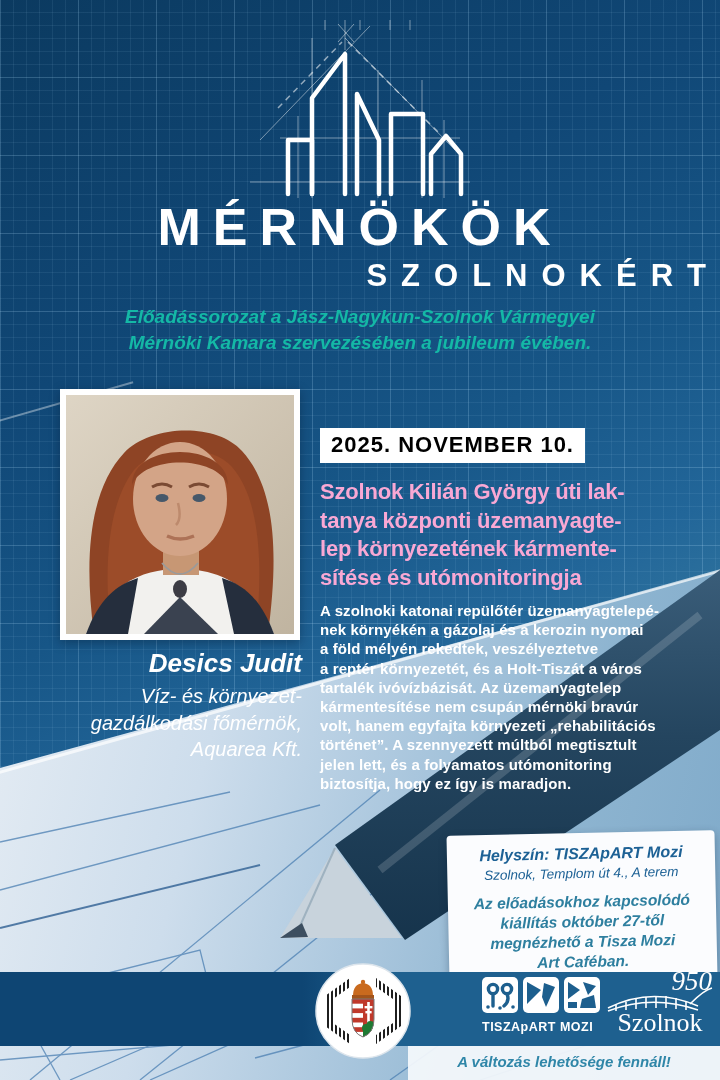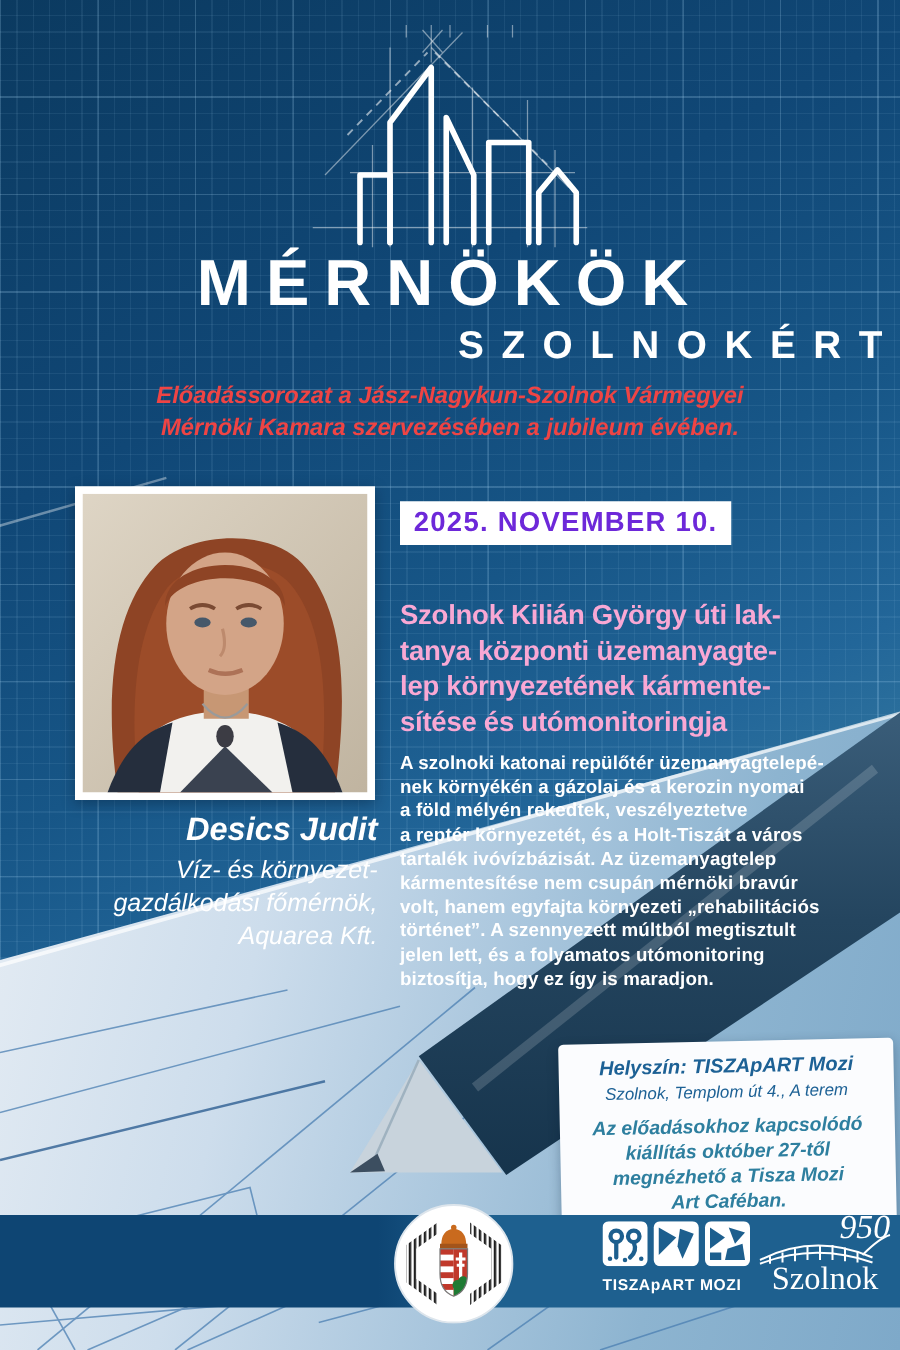--- a/index.html
+++ b/index.html
@@ -25,30 +25,30 @@
   .blueprint-svg, .pencil-svg { position:absolute; left:0; pointer-events:none; }
   .blueprint-svg { top:560px; }
   .pencil-svg { top:540px; }
   
   .logo-building { position:absolute; left:250px; top:20px; }
   .title1 { position:absolute; left:0; top:201px; width:720px; text-align:center;
     color:#fff; font-size:52px; font-weight:bold; letter-spacing:12px; line-height:1; }
   .title2 { position:absolute; left:0; top:260px; width:720px; text-align:right;
     color:#fff; font-size:31px; font-weight:bold; letter-spacing:14px; line-height:1; }
   .subtitle { position:absolute; left:0; top:304px; width:720px; text-align:center;
-    color:#ef4444; font-size:19px; font-weight:bold; font-style:italic; line-height:1.38; white-space:pre-line; }
+    color:#14b8a6; font-size:19px; font-weight:bold; font-style:italic; line-height:1.38; white-space:pre-line; }
   
   .photo-frame { position:absolute; left:60px; top:389px; width:228px; height:239px;
     background:#fff; padding:6px; box-shadow:0 3px 10px rgba(0,20,40,.35); }
   .speaker-block { position:absolute; left:10px; top:648px; width:292px; text-align:right; color:#fff; }
   .speaker-name { font-size:26px; font-weight:bold; font-style:italic; line-height:1.2; }
   .speaker-role { margin-top:4px; font-size:20px; font-style:italic; line-height:1.32; white-space:pre-line; }
   
-  .chip { position:absolute; left:320px; background:#fff; color:#6d28d9;
-    font-weight:bold; padding:4px 11px 5px; letter-spacing:1px; width:fit-content; }
+  .chip { position:absolute; left:320px; background:#fff; color:#000000;
+    font-weight:bold; padding:4px 11px 5px; letter-spacing:1px; width:fit-content;margin-top:27px; }
   .chip-date { top:401px; font-size:22px; }
   .chip-time { top:436px; font-size:22px; }
   .event-title { position:absolute; left:320px; top:478px; width:392px;
     color:#f9a8d4; font-size:22px; font-weight:bold; line-height:1.3; white-space:pre-line; letter-spacing:-.2px; }
   .event-desc { position:absolute; left:320px; top:601px; width:396px;
     color:#fff; font-size:15px; font-weight:bold; line-height:1.28; white-space:pre-line; letter-spacing:.1px; }
   
   .venue-card { position:absolute; left:448px; top:833px; width:268px; height:148px;
     background:#fbfcfe; border-radius:4px; transform:rotate(-1.2deg);
     box-shadow:0 3px 9px rgba(0,25,50,.3); text-align:center; padding-top:12px; box-sizing:border-box; }
@@ -298,14 +298,17 @@
         <line x1="52" y1="10" x2="52" y2="22"></line>
         <line x1="62" y1="10" x2="62" y2="22"></line>
         <line x1="72" y1="12" x2="72" y2="23"></line>
         <line x1="82" y1="15" x2="82" y2="24"></line>
         <path d="M86,18 Q100,4 108,2"></path>
       </g>
     </svg>
     <div class="city-name">Szolnok</div>
   </div>
 
+  <div class="strip-right">
+    <div class="tagline">A változás lehetősége fennáll!</div>
+  </div>
 
 </div>
 
 </body></html>

